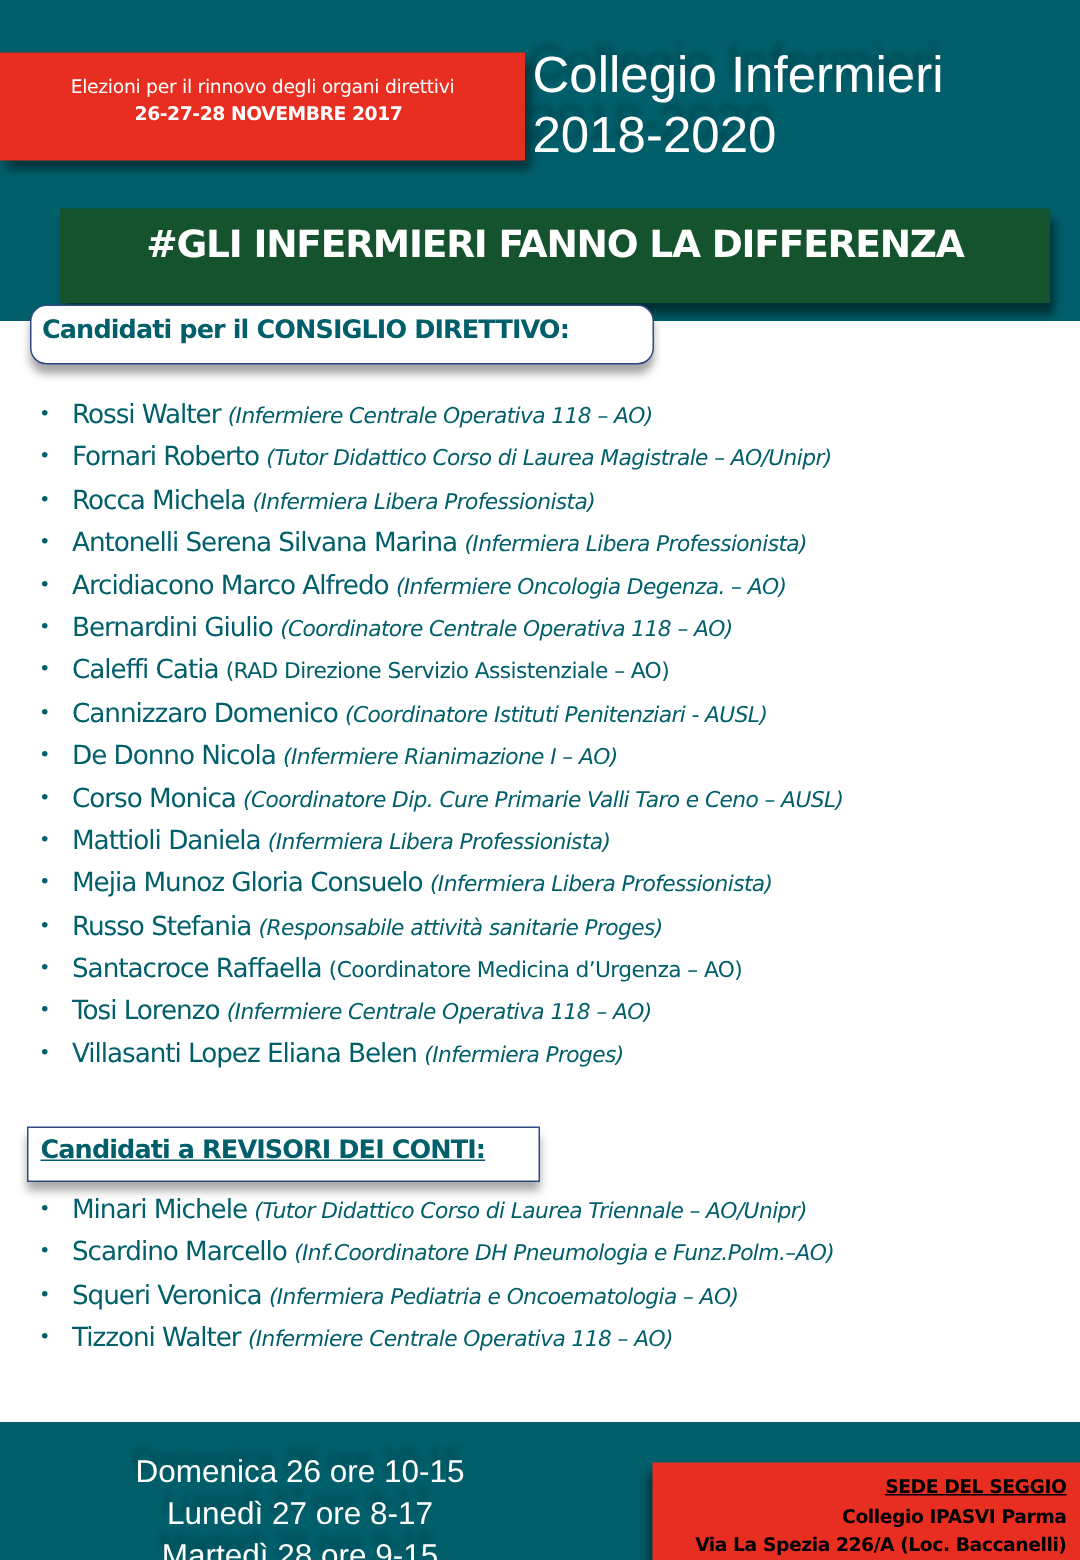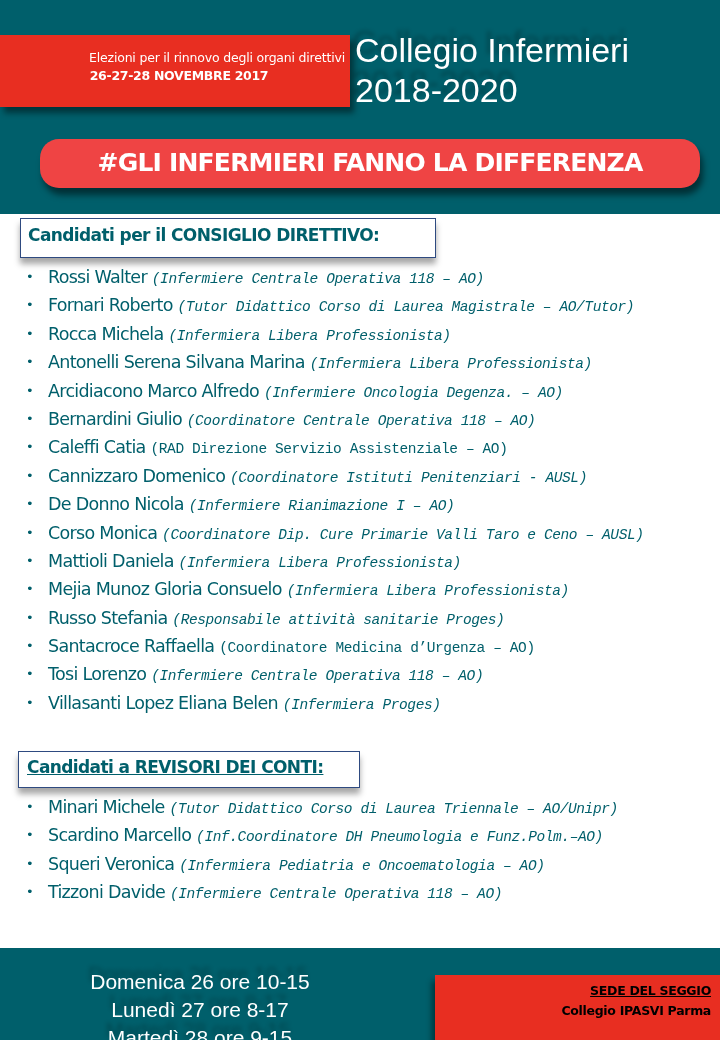--- a/index.html
+++ b/index.html
@@ -12,67 +12,66 @@
     .header {
       position: absolute; left: 0; top: 0; width: 720px; height: 214px;
     }
     .election-box {
       position: absolute; left: 0; top: 35px; width: 350px; height: 72px;
       background: #e82e21;
       box-shadow: 4px 6px 6px rgba(0,0,0,0.45);
       color: #fff; text-align: center;
       font-family: "DejaVu Sans", sans-serif;
     }
-    .election-box .l1 { position: absolute; left: 0; width: 100%; top: 15px; font-size: 12.5px; letter-spacing: -0.2px; margin-left: 42px; }
+    .election-box .l1 { position: absolute; left: 0; width: 100%; top: 15px; font-size: 12.5px; letter-spacing: -0.2px; }
     .election-box .l2 { position: absolute; left: 4px; width: 100%; top: 33px; font-size: 12.5px; font-weight: bold; letter-spacing: -0.3px; }
     .title-block {
       position: absolute; left: 355px; top: 30px; width: 330px;
       color: #fff; text-align: left;
       font-family: "Liberation Sans", sans-serif;
       font-size: 34px; line-height: 40px;
       text-shadow: -3px -8px 4px rgba(0,0,0,0.25);
     }
     .slogan-box {
-      position: absolute; left: 40px; top: 139px; width: 660px; height: 49px;
-      background: #ef4444;
+      position: absolute; left: 40px; top: 139px; width: 660px; height: 63px;
+      background: #14532d;
       box-shadow: 3px 7px 6px rgba(0,0,0,0.5);
       color: #fff; text-align: center;
       font-family: "DejaVu Sans", sans-serif;
       font-weight: bold; font-size: 25px; line-height: 48px;
       letter-spacing: -0.8px;
-      border-radius: 19px;
     }
     .section-title {
       position: absolute; background: #fff;
       border: 1.5px solid #2e4a80;
       box-shadow: 0 6px 6px rgba(0,0,0,0.35);
       color: #005f6b; font-weight: bold;
       font-family: "DejaVu Sans", sans-serif;
       font-size: 17px; letter-spacing: -0.6px;
     }
-    .sec1 { left: 20px; top: 218px; width: 414px; height: 38px; }
+    .sec1 { left: 20px; top: 203px; width: 414px; height: 38px; border-radius: 11px; }
     .sec1 span { position: absolute; left: 7px; top: 6px; }
     .sec2 { left: 18px; top: 751px; width: 340px; height: 35px; }
     .sec2 span { position: absolute; left: 8px; top: 5px; text-decoration: underline; }
     .list {
       position: absolute; left: 0; margin: 0; padding: 0; list-style: none;
       color: #005f6b;
       font-family: "DejaVu Sans", sans-serif;
     }
     .list1 { top: 263px; }
     .list2 { top: 793px; }
     .list li {
       position: relative; height: 28.4px; line-height: 28px;
       padding-left: 48px; white-space: nowrap;
       font-size: 17.5px; letter-spacing: -0.7px;
     }
     .list li .bullet {
       position: absolute; left: 26px; top: 0; font-size: 13px;
     }
-    .list li .role { font-size: 14.5px; font-style: italic; letter-spacing: -0.4px; font-family: Liberation Mono, monospace; }
+    .list li .role { font-size: 14.5px; font-style: italic; letter-spacing: -0.4px; }
     .list li .role.normal { font-style: normal; }
     .footer {
       position: absolute; left: 0; top: 914px; width: 720px; height: 126px; margin-top: 34px;
     }
     .hours {
       position: absolute; left: 60px; top: 20px; width: 280px;
       color: #fff; text-align: center;
       font-family: "Liberation Sans", sans-serif;
       font-size: 21px; line-height: 28px;
       text-shadow: -2px -8px 4px rgba(0,0,0,0.25);
@@ -102,21 +101,21 @@
   </div>
   <div class="slogan-box">#GLI INFERMIERI FANNO LA DIFFERENZA</div>
 </div>
 
 <div class="section-title sec1">
   <span>Candidati per il CONSIGLIO DIRETTIVO:</span>
 </div>
 
 <ul class="list list1">
   <li><span class="bullet">•</span><span>Rossi Walter </span><span class="role">(Infermiere Centrale Operativa 118 – AO)</span></li>
-  <li><span class="bullet">•</span><span>Fornari Roberto </span><span class="role">(Tutor Didattico Corso di Laurea Magistrale – AO/Tutor)</span></li>
+  <li><span class="bullet">•</span><span>Fornari Roberto </span><span class="role">(Tutor Didattico Corso di Laurea Magistrale – AO/Unipr)</span></li>
   <li><span class="bullet">•</span><span>Rocca Michela </span><span class="role">(Infermiera Libera Professionista)</span></li>
   <li><span class="bullet">•</span><span>Antonelli Serena Silvana Marina </span><span class="role">(Infermiera Libera Professionista)</span></li>
   <li><span class="bullet">•</span><span>Arcidiacono Marco Alfredo </span><span class="role">(Infermiere Oncologia Degenza. – AO)</span></li>
   <li><span class="bullet">•</span><span>Bernardini Giulio </span><span class="role">(Coordinatore Centrale Operativa 118 – AO)</span></li>
   <li><span class="bullet">•</span><span>Caleffi Catia </span><span class="role normal">(RAD Direzione Servizio Assistenziale – AO)</span></li>
   <li><span class="bullet">•</span><span>Cannizzaro Domenico </span><span class="role">(Coordinatore Istituti Penitenziari - AUSL)</span></li>
   <li><span class="bullet">•</span><span>De Donno Nicola </span><span class="role">(Infermiere Rianimazione I – AO)</span></li>
   <li><span class="bullet">•</span><span>Corso Monica </span><span class="role">(Coordinatore Dip. Cure Primarie Valli Taro e Ceno – AUSL)</span></li>
   <li><span class="bullet">•</span><span>Mattioli Daniela </span><span class="role">(Infermiera Libera Professionista)</span></li>
   <li><span class="bullet">•</span><span>Mejia Munoz Gloria Consuelo </span><span class="role">(Infermiera Libera Professionista)</span></li>
@@ -127,26 +126,27 @@
 </ul>
 
 <div class="section-title sec2">
   <span>Candidati a REVISORI DEI CONTI:</span>
 </div>
 
 <ul class="list list2">
   <li><span class="bullet">•</span><span>Minari Michele </span><span class="role">(Tutor Didattico Corso di Laurea Triennale – AO/Unipr)</span></li>
   <li><span class="bullet">•</span><span>Scardino Marcello </span><span class="role">(Inf.Coordinatore DH Pneumologia e Funz.Polm.–AO)</span></li>
   <li><span class="bullet">•</span><span>Squeri Veronica </span><span class="role">(Infermiera Pediatria e Oncoematologia – AO)</span></li>
-  <li><span class="bullet">•</span><span>Tizzoni Davide </span><span class="role">(Infermiere Centrale Operativa 118 – AO)</span></li>
+  <li><span class="bullet">•</span><span>Tizzoni Walter </span><span class="role">(Infermiere Centrale Operativa 118 – AO)</span></li>
 </ul>
 
 <div class="footer teal">
   <div class="hours">
     <div>Domenica 26 ore 10-15</div>
     <div>Lunedì 27 ore 8-17</div>
     <div>Martedì 28 ore 9-15</div>
   </div>
   <div class="seggio-box">
     <div class="t">SEDE DEL SEGGIO</div>
     <div>Collegio IPASVI Parma</div>
+    <div>Via La Spezia 226/A (Loc. Baccanelli)</div>
   </div>
 </div>
 
 </body></html>

